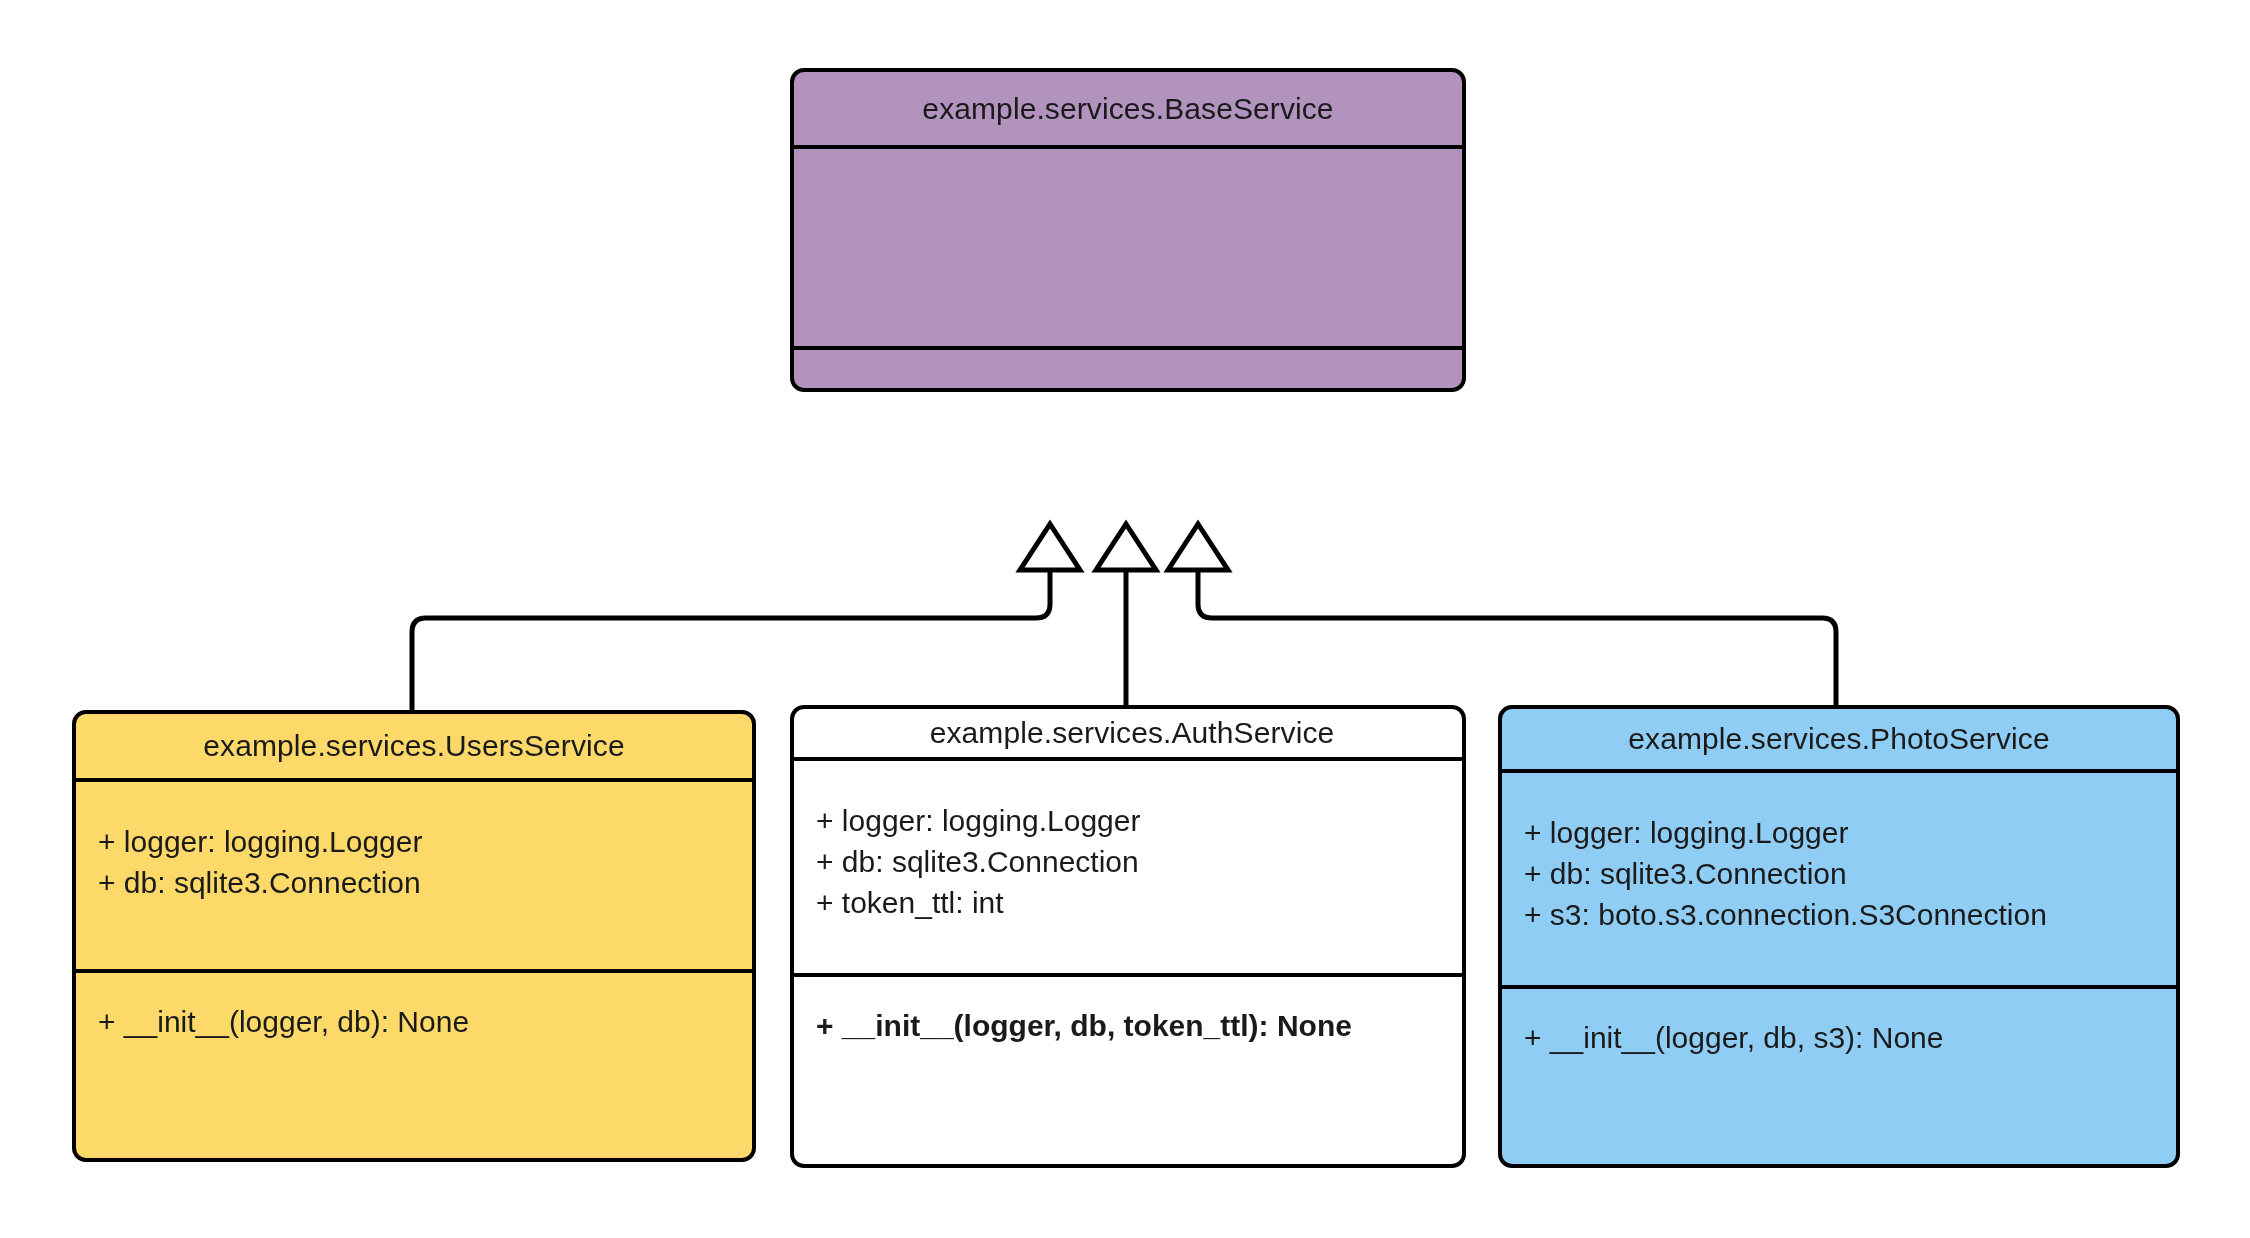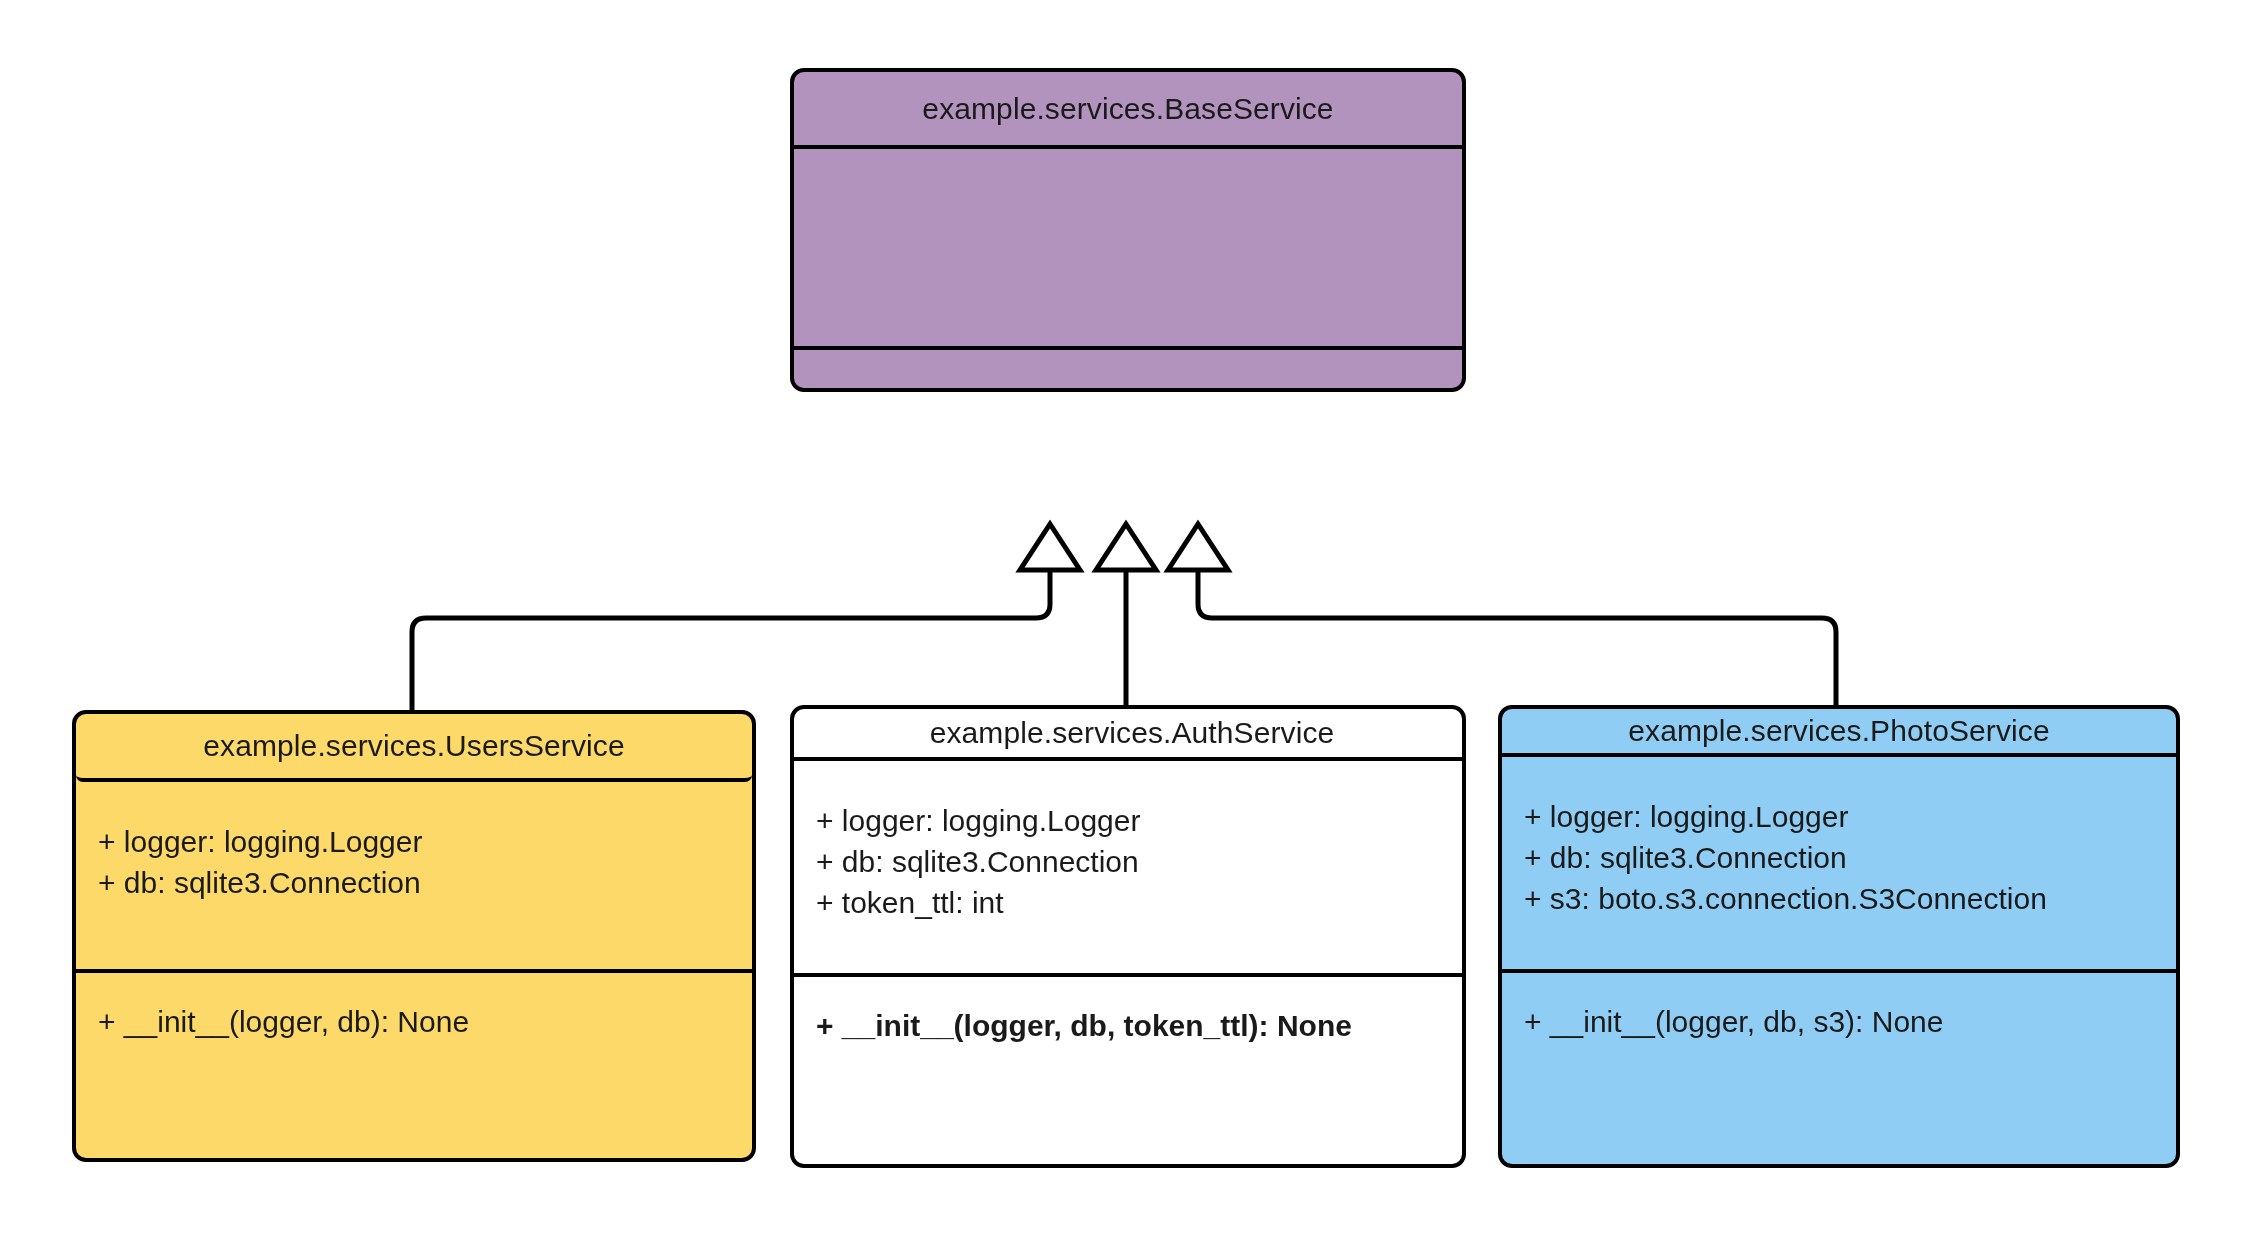--- a/index.html
+++ b/index.html
@@ -85,21 +85,21 @@
 
   <div class="uml-class" id="class-base" style="left: 790px; top: 68px; width: 676px; height: 324px; background: rgb(177, 147, 190);">
     <div class="compartment comp-title" style="height: 77px;">
       <span class="class-name">example.services.BaseService</span>
     </div>
     <div class="compartment comp-attrs" style="height: 190px;"></div>
     <div class="compartment comp-methods" style="height: 181px;"></div>
   </div>
 
   <div class="uml-class" id="class-users" style="left: 72px; top: 710px; width: 684px; height: 452px; background: rgb(252, 217, 104);">
-    <div class="compartment comp-title" style="height: 68px; border-radius: 7px;">
+    <div class="compartment comp-title" style="height: 68px;">
       <span class="class-name">example.services.UsersService</span>
     </div>
     <div class="compartment comp-attrs" style="height: 180px;">
       <div class="member-line">+ logger: logging.Logger</div>
       <div class="member-line">+ db: sqlite3.Connection</div>
     </div>
     <div class="compartment comp-methods" style="height: 196px;">
       <div class="member-line">+ __init__(logger, db): None</div>
     </div>
   </div>
@@ -112,21 +112,21 @@
       <div class="member-line">+ logger: logging.Logger</div>
       <div class="member-line">+ db: sqlite3.Connection</div>
       <div class="member-line">+ token_ttl: int</div>
     </div>
     <div class="compartment comp-methods" style="height: 128px; font-weight: bold;">
       <div class="member-line">+ __init__(logger, db, token_ttl): None</div>
     </div>
   </div>
 
   <div class="uml-class" id="class-photo" style="left: 1498px; top: 705px; width: 682px; height: 463px; background: rgb(144, 205, 244);">
-    <div class="compartment comp-title" style="height: 48px;">
+    <div class="compartment comp-title" style="height: 64px;">
       <span class="class-name">example.services.PhotoService</span>
     </div>
     <div class="compartment comp-attrs" style="height: 205px;">
       <div class="member-line">+ logger: logging.Logger</div>
       <div class="member-line">+ db: sqlite3.Connection</div>
       <div class="member-line">+ s3: boto.s3.connection.S3Connection</div>
     </div>
     <div class="compartment comp-methods" style="height: 182px;">
       <div class="member-line">+ __init__(logger, db, s3): None</div>
     </div>

